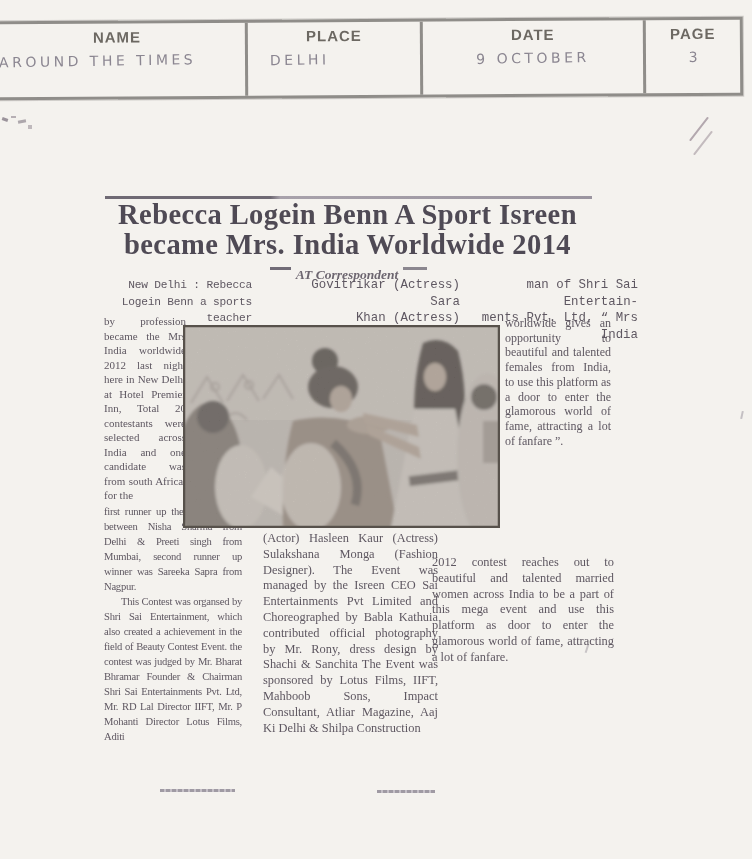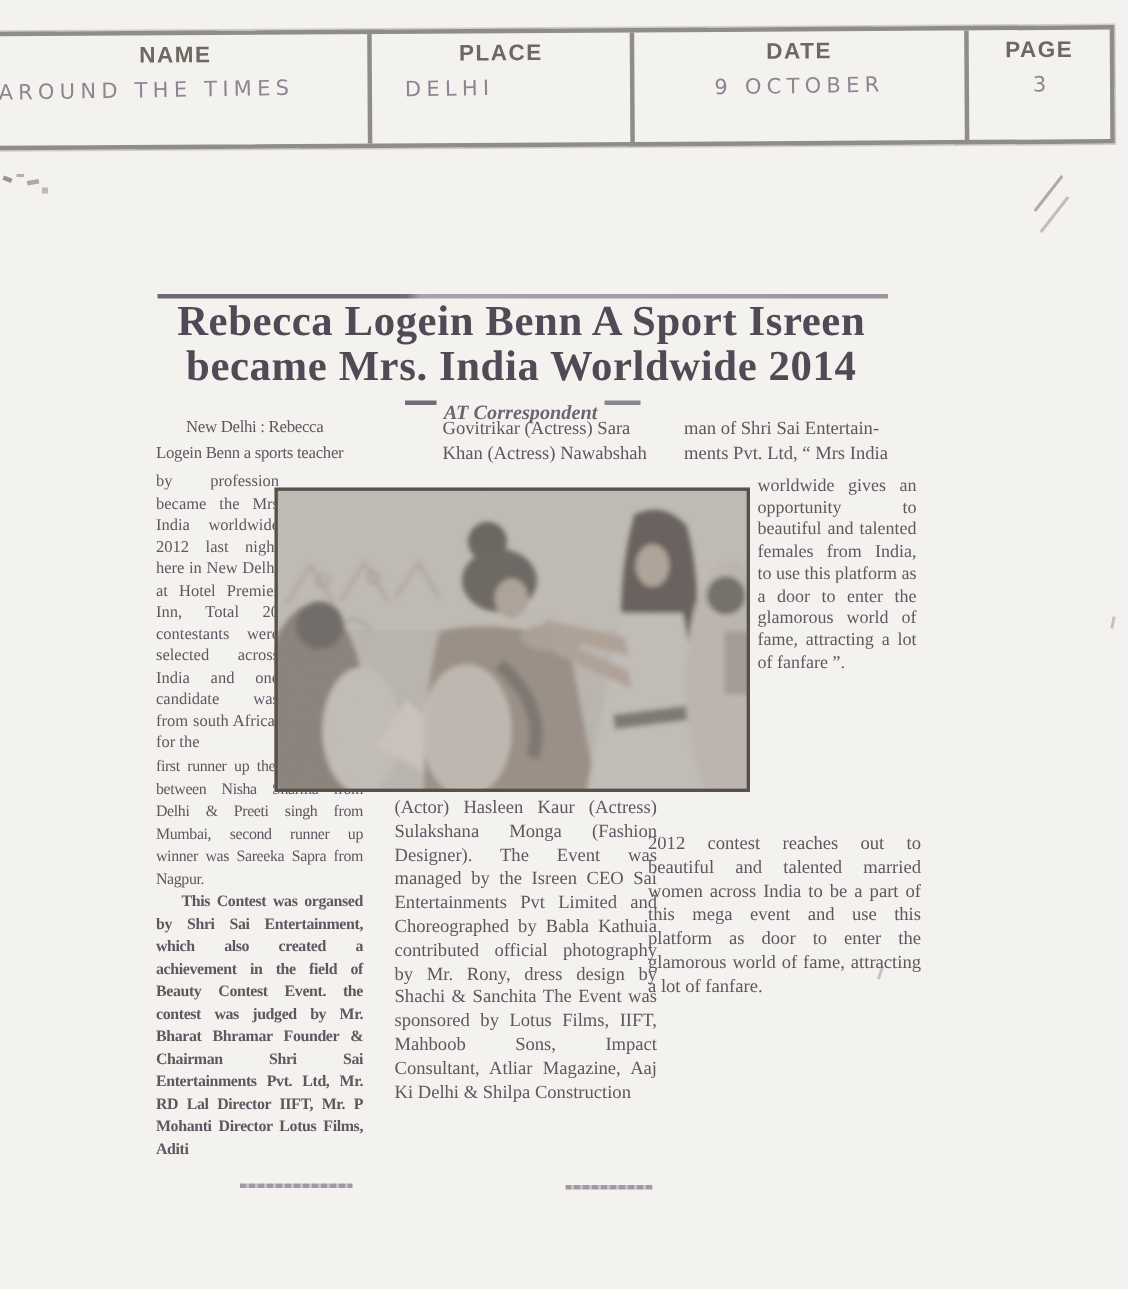--- a/index.html
+++ b/index.html
@@ -54,22 +54,22 @@
     font-family:"Liberation Serif", serif; white-space:nowrap;}
   .headline.l1{top:199px;} .headline.l2{top:229px;}
   .byline{position:absolute; left:105px; top:267px; width:487px;
     display:flex; align-items:flex-start; justify-content:center; gap:5px;}
   .byline .dash{height:3px; background:var(--rule);}
   .byline .dash.left{width:21px;} .byline .dash.right{width:24px; opacity:.8;}
   .byline .txt{font-weight:bold; font-style:italic; font-size:13.5px; color:var(--ink-light);}
   
   .tb{position:absolute; text-align:justify; color:var(--ink);
       font-size:12.4px; line-height:15.8px;}
-  .pre{white-space:pre-line; text-align:left;}
-  .indent{text-indent:17px;font-weight:bold;}
+  .pre{white-space:pre-line; text-align:right;font-family:Liberation Mono, monospace;}
+  .indent{text-indent:17px;}
   .tb p{margin:0;}
   .col1-intro{left:104px; top:277px; width:148px; font-size:11.2px; line-height:16.5px;
     letter-spacing:-0.2px; text-indent:20px;}
   .col1-narrow{left:104px; top:314px; width:82px; font-size:11px; line-height:14.5px;}
   .col1-wide{left:104px; top:504px; width:138px; font-size:10.6px; line-height:15px; letter-spacing:-0.25px;}
   .col2-top{left:263px; top:277px; width:165px; line-height:16.5px;margin-left:32px;}
   .col2-bottom{left:263px; top:531px; width:175px;}
   .col3-top{left:456px; top:277px; width:182px; line-height:16.5px;}
   .col3-narrow{left:505px; top:316px; width:106px; font-size:12px; line-height:14.7px;}
   .col3-mrs{text-indent:15px;}

